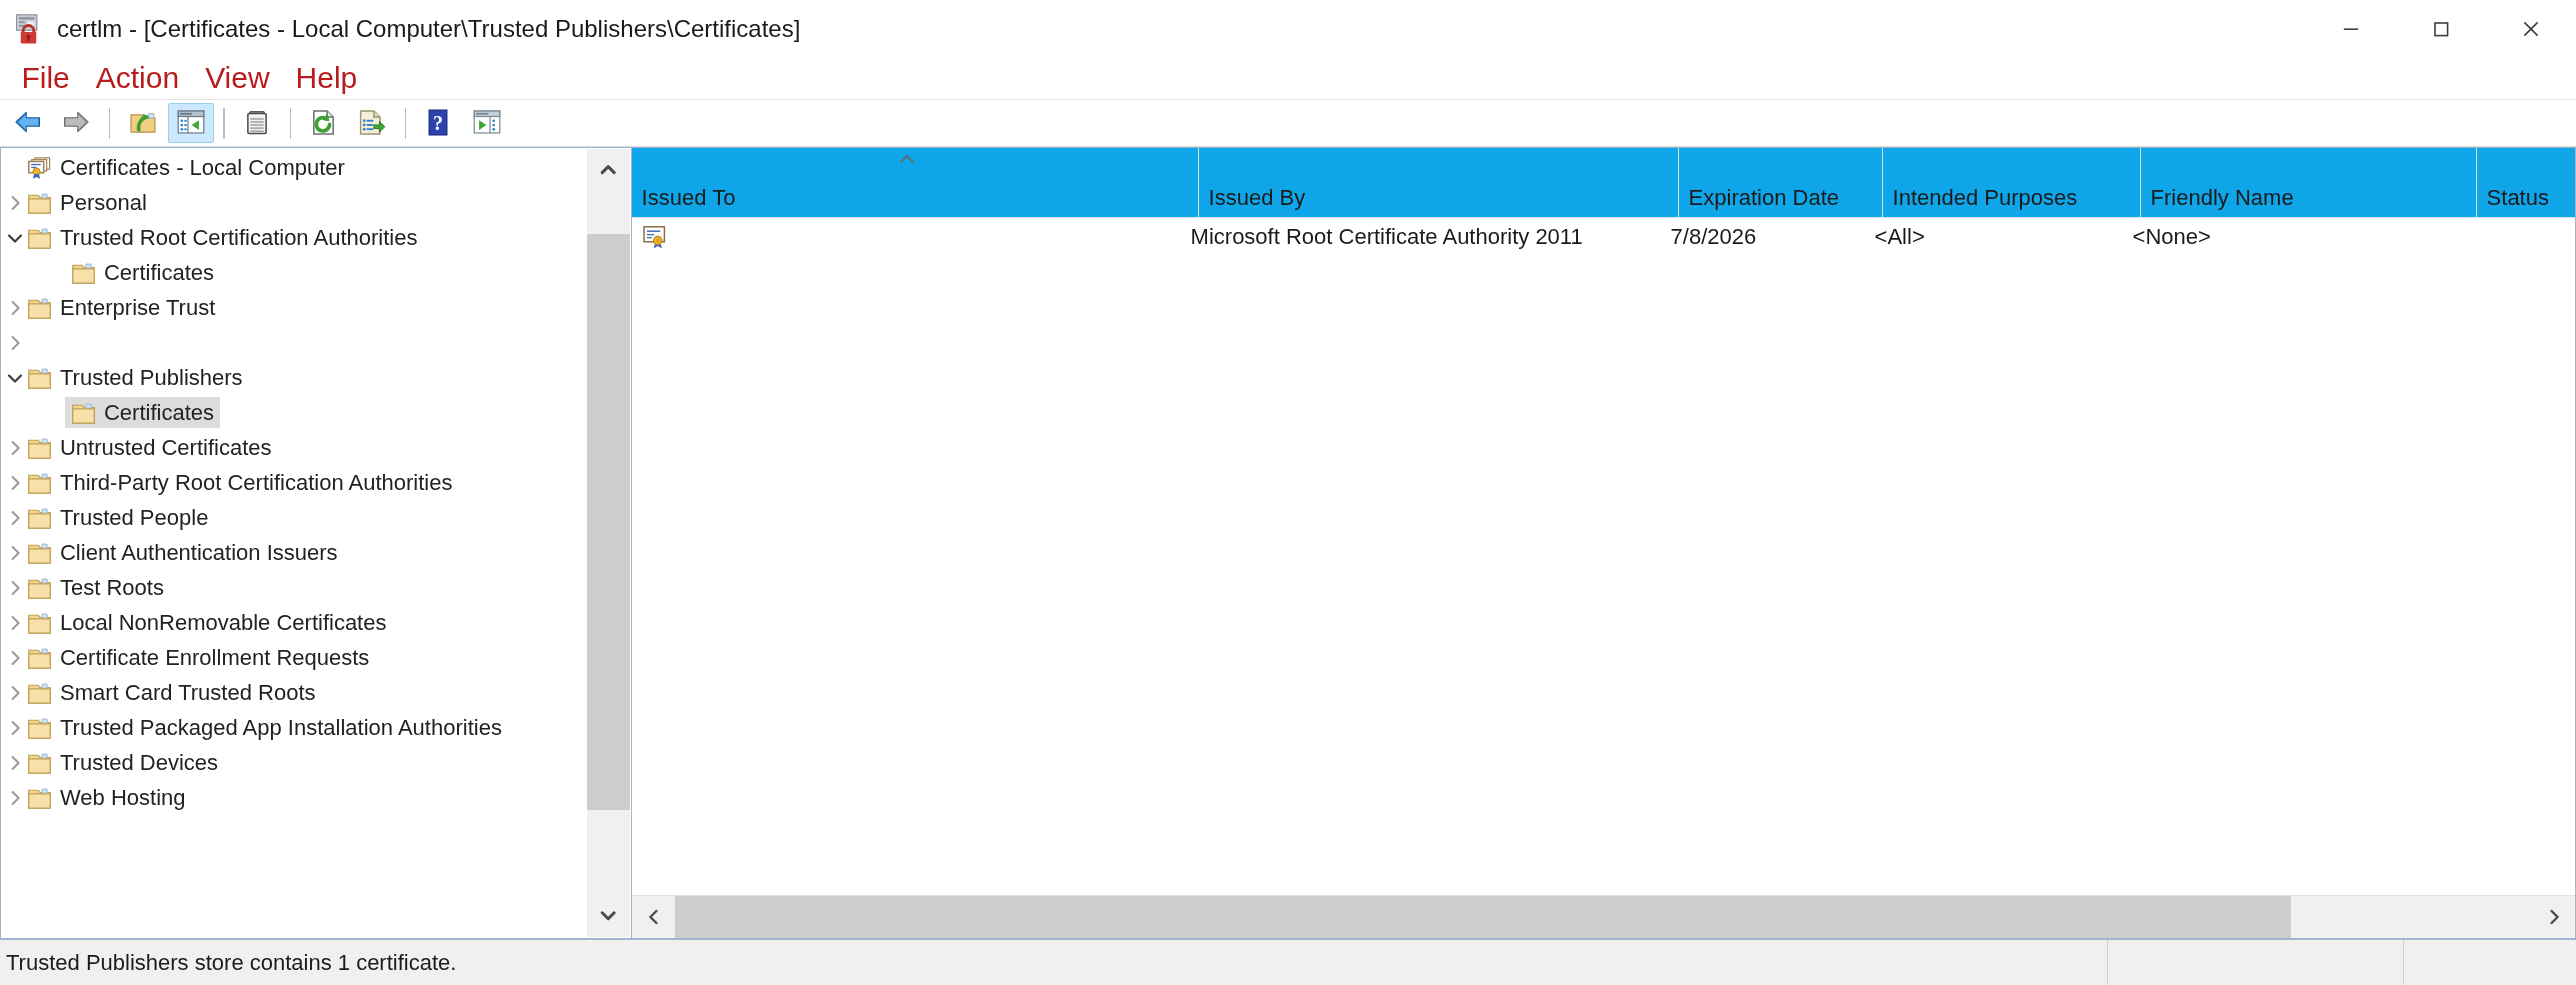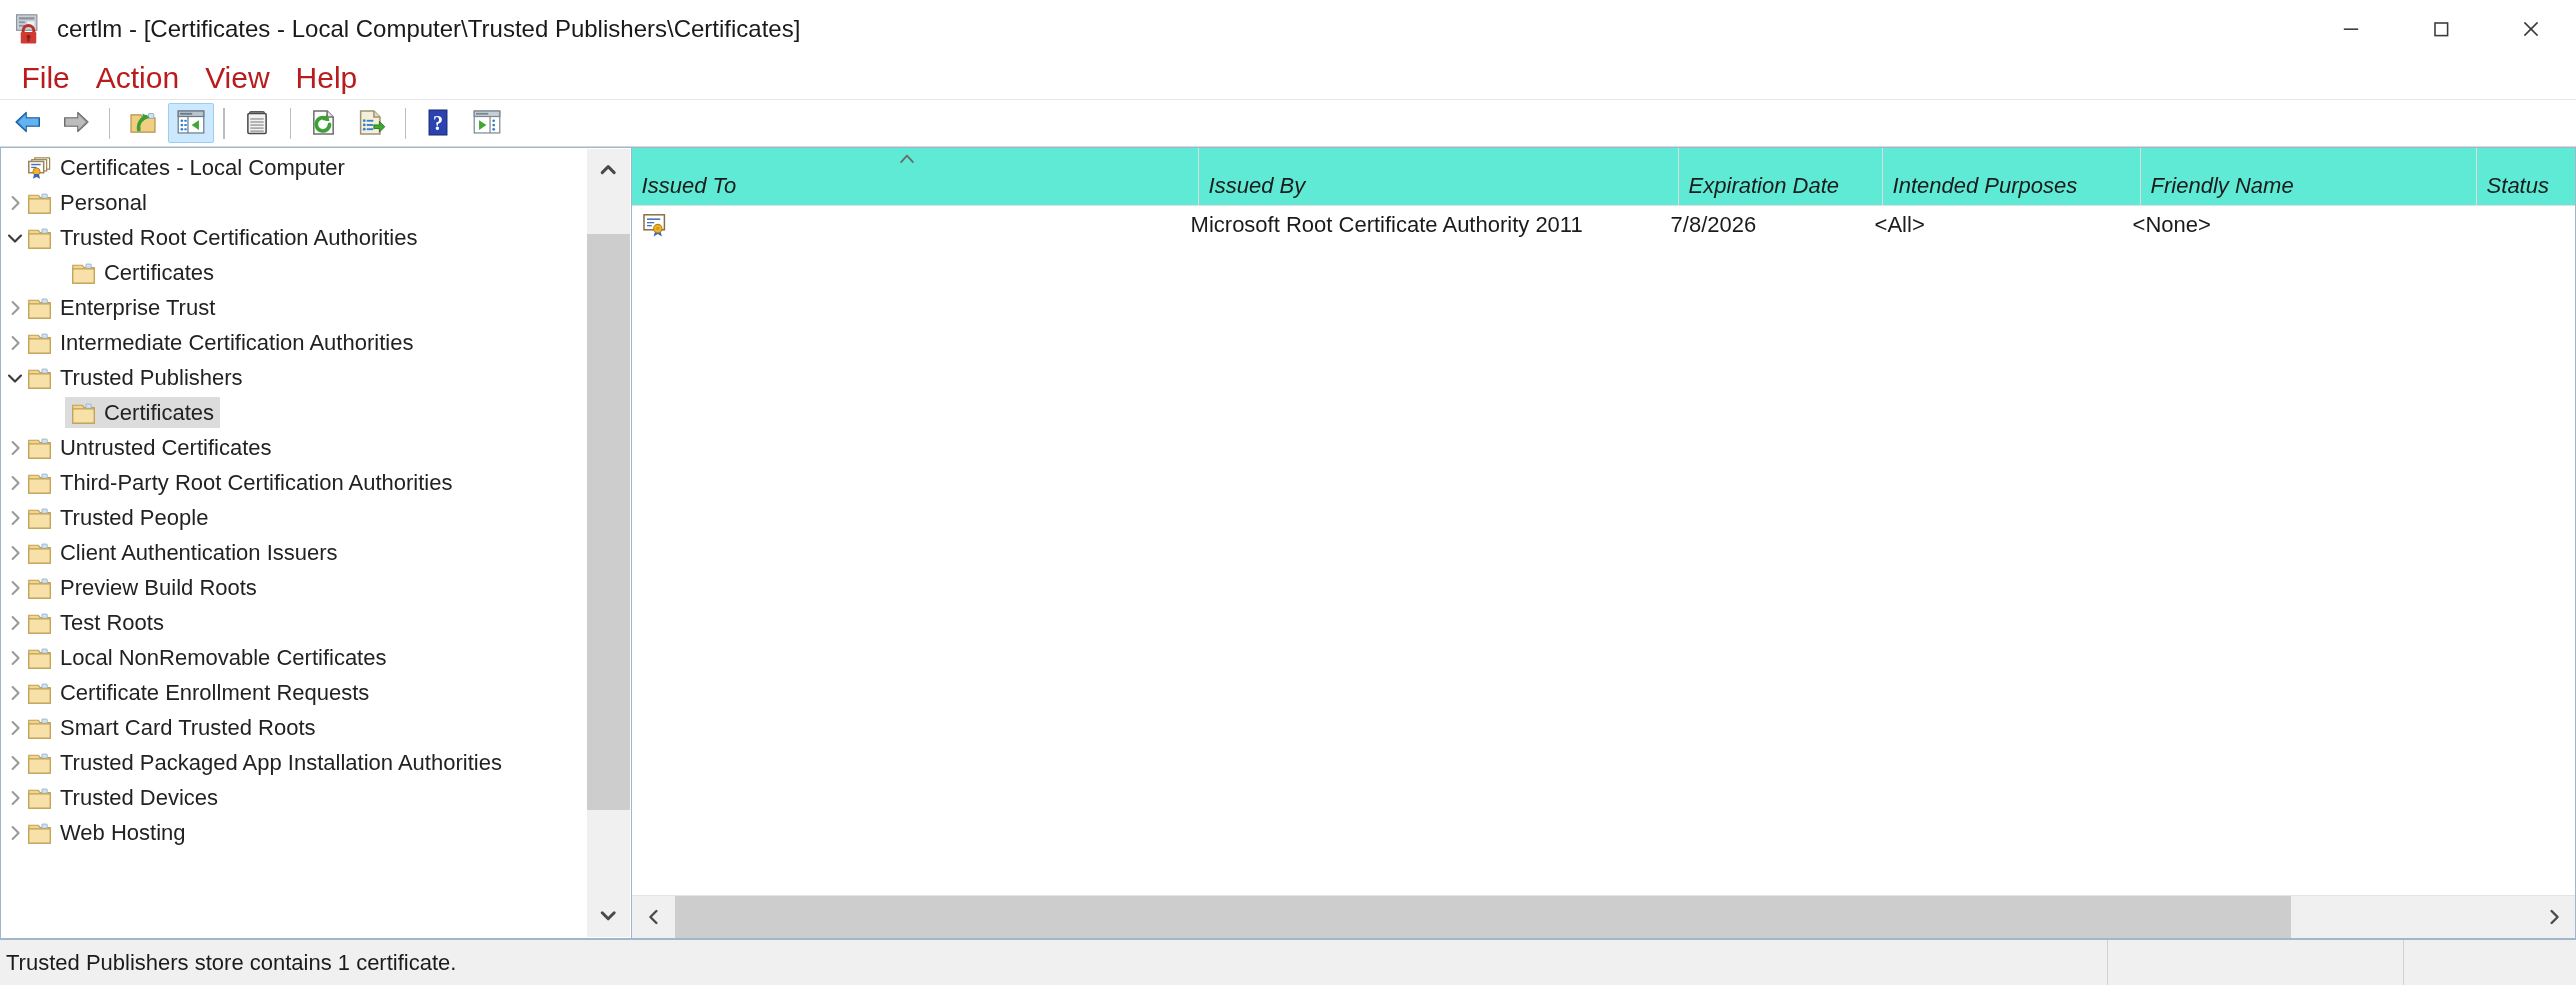--- a/index.html
+++ b/index.html
@@ -171,27 +171,26 @@
   
   .list-pane {
     flex: 1 1 auto;
     background: #ffffff;
     border: 1.2px solid #9fb6cd;
     display: flex; flex-direction: column;
     min-width: 0;
     position: relative;
   }
   .list-head {
-    height: 58px;
-    flex: 0 0 auto;
-    background: #5eead4;
+    height: 70px;
+    flex: 0 0 auto;
+    background: #0ea5e9;
     border-bottom: 1.2px solid #e0e0e0;
     display: flex;
     position: relative;
-    font-style: italic;
   }
   .col {
     position: relative;
     display: flex; align-items: flex-end;
     padding: 0 0 8.4px 9.6px;
     border-left: 1.2px solid #dcdcdc;
     overflow: hidden;
   }
   .col:first-child { border-left: none; }
   .col-title {
@@ -532,28 +531,20 @@
                 <span class="tree-text">Enterprise Trust</span>
               </div>
             </div>
             <div class="tree-row">
               <div style="width: 0px; flex: 0 0 auto;"></div>
               <div class="tw-expander">
                 <svg width="18" height="18" viewBox="0 0 30 30">
                   <path d="M11 5 L21 15 L11 25" fill="none" stroke="#9a9a9a" stroke-width="3.4" stroke-linecap="round" stroke-linejoin="round"></path>
                 </svg>
               </div>
-              <div class="tree-label-box">
-                <span class="tree-icon"><svg width="25" height="24" viewBox="0 0 42 40">
-                    <path d="M3 7h16l3 4h17v26H3z" fill="#f2d58f" stroke="#c0a055" stroke-width="2"></path>
-                    <rect x="25" y="5" width="9" height="7" rx="1" fill="#cfe3f5" stroke="#94aec4" stroke-width="1.4"></rect>
-                    <path d="M3 13h36v24H3z" fill="#f7e1a8" stroke="#c0a055" stroke-width="2"></path>
-                  </svg></span>
-                <span class="tree-text">Intermediate Certification Authorities</span>
-              </div>
             </div>
             <div class="tree-row">
               <div style="width: 0px; flex: 0 0 auto;"></div>
               <div class="tw-expander">
                 <svg width="18" height="18" viewBox="0 0 30 30">
                   <path d="M5 11 L15 21 L25 11" fill="none" stroke="#3c3c3c" stroke-width="3.6" stroke-linecap="round" stroke-linejoin="round"></path>
                 </svg>
               </div>
               <div class="tree-label-box">
                 <span class="tree-icon"><svg width="25" height="24" viewBox="0 0 42 40">
@@ -631,36 +622,20 @@
                   <path d="M11 5 L21 15 L11 25" fill="none" stroke="#9a9a9a" stroke-width="3.4" stroke-linecap="round" stroke-linejoin="round"></path>
                 </svg>
               </div>
               <div class="tree-label-box">
                 <span class="tree-icon"><svg width="25" height="24" viewBox="0 0 42 40">
                     <path d="M3 7h16l3 4h17v26H3z" fill="#f2d58f" stroke="#c0a055" stroke-width="2"></path>
                     <rect x="25" y="5" width="9" height="7" rx="1" fill="#cfe3f5" stroke="#94aec4" stroke-width="1.4"></rect>
                     <path d="M3 13h36v24H3z" fill="#f7e1a8" stroke="#c0a055" stroke-width="2"></path>
                   </svg></span>
                 <span class="tree-text">Client Authentication Issuers</span>
-              </div>
-            </div>
-            <div class="tree-row">
-              <div style="width: 0px; flex: 0 0 auto;"></div>
-              <div class="tw-expander">
-                <svg width="18" height="18" viewBox="0 0 30 30">
-                  <path d="M11 5 L21 15 L11 25" fill="none" stroke="#9a9a9a" stroke-width="3.4" stroke-linecap="round" stroke-linejoin="round"></path>
-                </svg>
-              </div>
-              <div class="tree-label-box">
-                <span class="tree-icon"><svg width="25" height="24" viewBox="0 0 42 40">
-                    <path d="M3 7h16l3 4h17v26H3z" fill="#f2d58f" stroke="#c0a055" stroke-width="2"></path>
-                    <rect x="25" y="5" width="9" height="7" rx="1" fill="#cfe3f5" stroke="#94aec4" stroke-width="1.4"></rect>
-                    <path d="M3 13h36v24H3z" fill="#f7e1a8" stroke="#c0a055" stroke-width="2"></path>
-                  </svg></span>
-                <span class="tree-text">Preview Build Roots</span>
               </div>
             </div>
             <div class="tree-row">
               <div style="width: 0px; flex: 0 0 auto;"></div>
               <div class="tw-expander">
                 <svg width="18" height="18" viewBox="0 0 30 30">
                   <path d="M11 5 L21 15 L11 25" fill="none" stroke="#9a9a9a" stroke-width="3.4" stroke-linecap="round" stroke-linejoin="round"></path>
                 </svg>
               </div>
               <div class="tree-label-box">

